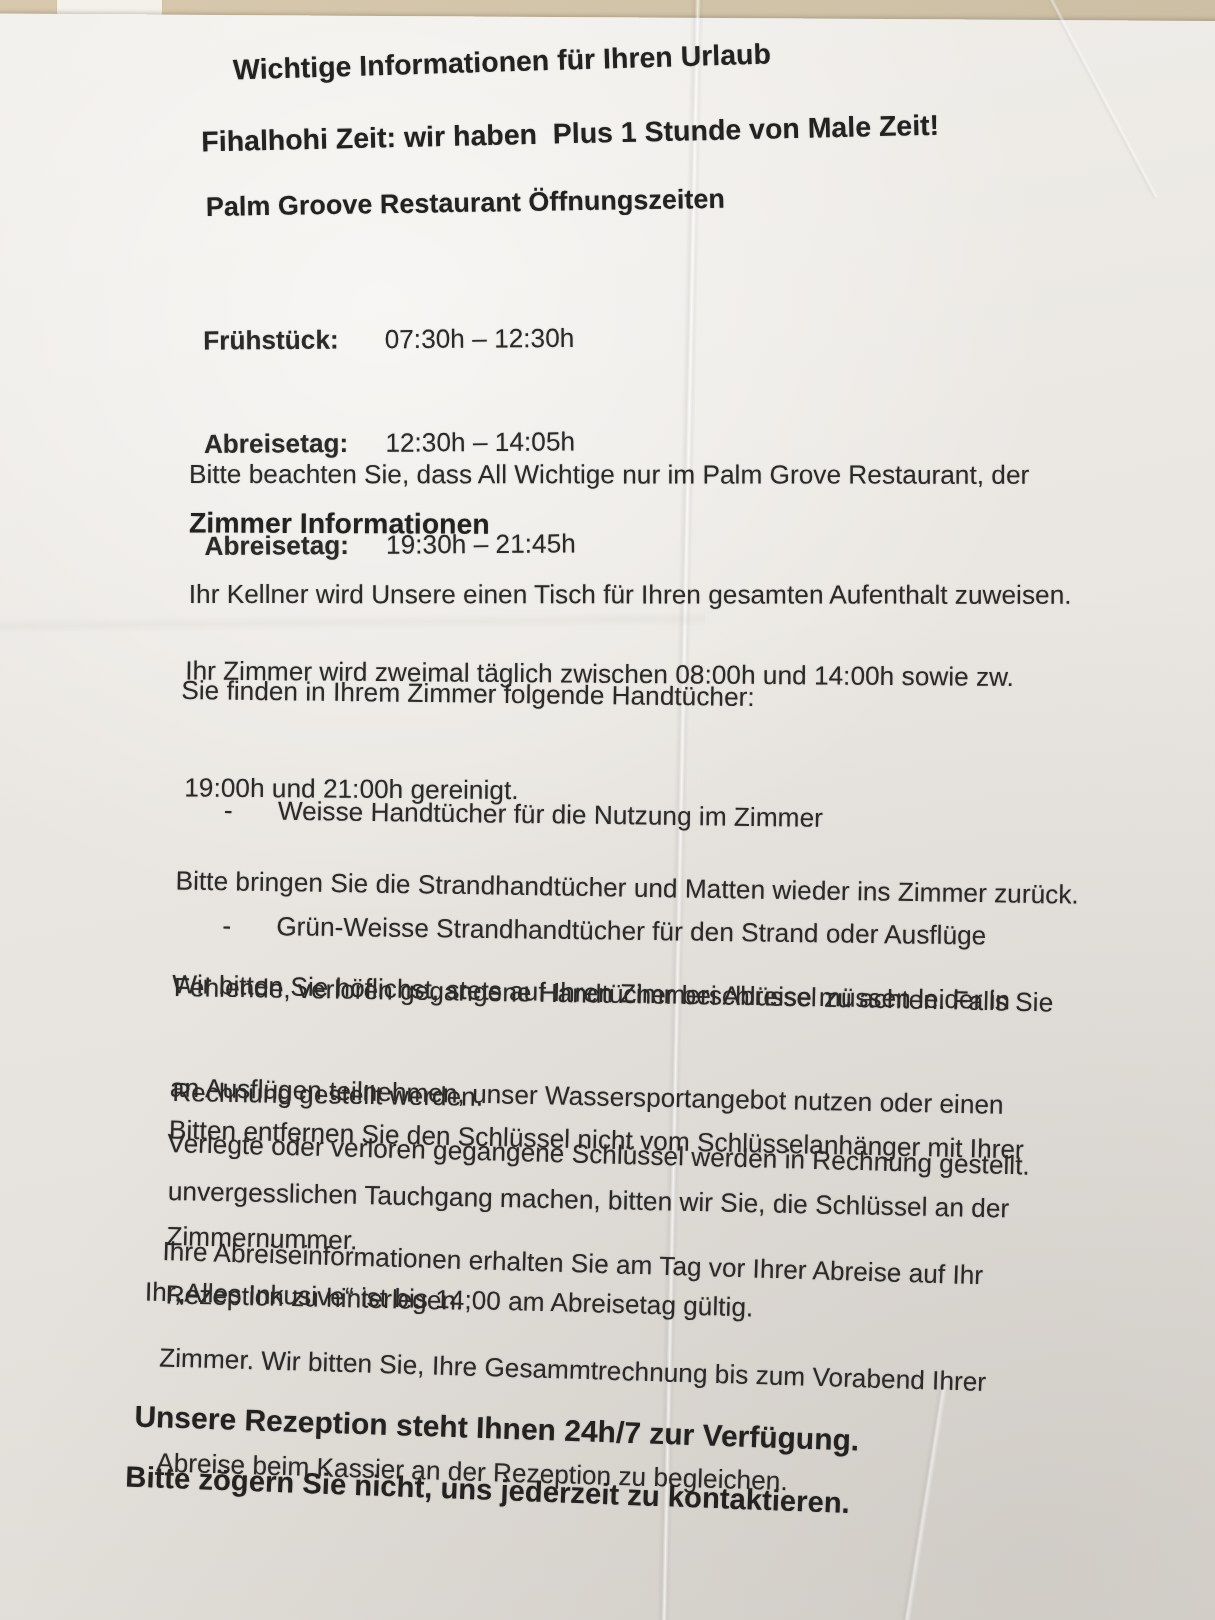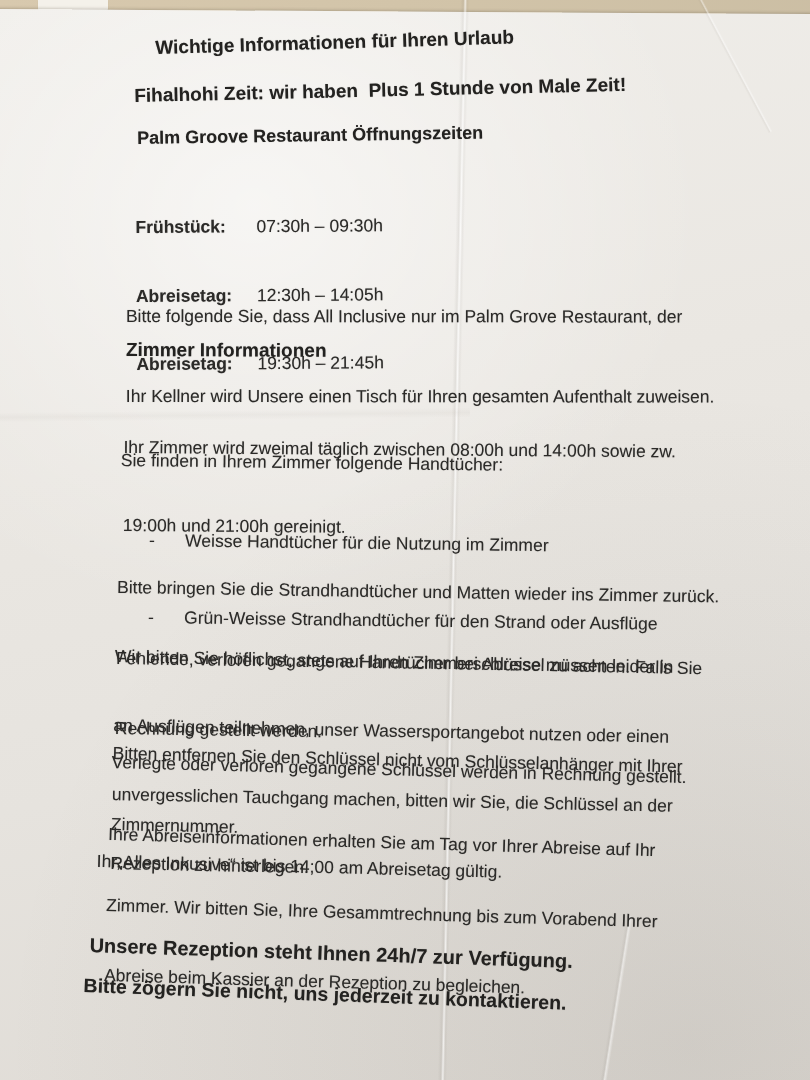--- a/index.html
+++ b/index.html
@@ -81,34 +81,34 @@
 
   <div class="sec b" id="s-title">Wichtige Informationen für Ihren Urlaub</div>
 
   <div class="sec b" id="s-tz">Fihalhohi Zeit: wir haben  Plus 1 Stunde von Male Zeit!</div>
 
   <div class="sec b" id="s-rh">Palm Groove Restaurant Öffnungszeiten</div>
 
   <div class="sec" id="s-meals">
     <div class="meal-row">
       <span class="meal-label">Frühstück:</span>
-      <span class="meal-time">07:30h – 09:30h</span>
+      <span class="meal-time">07:30h – 12:30h</span>
     </div>
     <div class="meal-row">
       <span class="meal-label">Abreisetag:</span>
       <span class="meal-time">12:30h – 14:05h</span>
     </div>
     <div class="meal-row">
       <span class="meal-label">Abreisetag:</span>
       <span class="meal-time">19:30h – 21:45h</span>
     </div>
   </div>
 
   <div class="sec" id="s-p1">
-    <div>Bitte folgende Sie, dass All Inclusive nur im Palm Grove Restaurant, der</div>
+    <div>Bitte beachten Sie, dass All Wichtige nur im Palm Grove Restaurant, der</div>
     <div>Ihr Kellner wird Unsere einen Tisch für Ihren gesamten Aufenthalt zuweisen.</div>
   </div>
 
   <div class="sec b" id="s-room">Zimmer Informationen</div>
 
   <div class="sec" id="s-clean">
     <div>Ihr Zimmer wird zweimal täglich zwischen 08:00h und 14:00h sowie zw.</div>
     <div>19:00h und 21:00h gereinigt.</div>
   </div>
 

